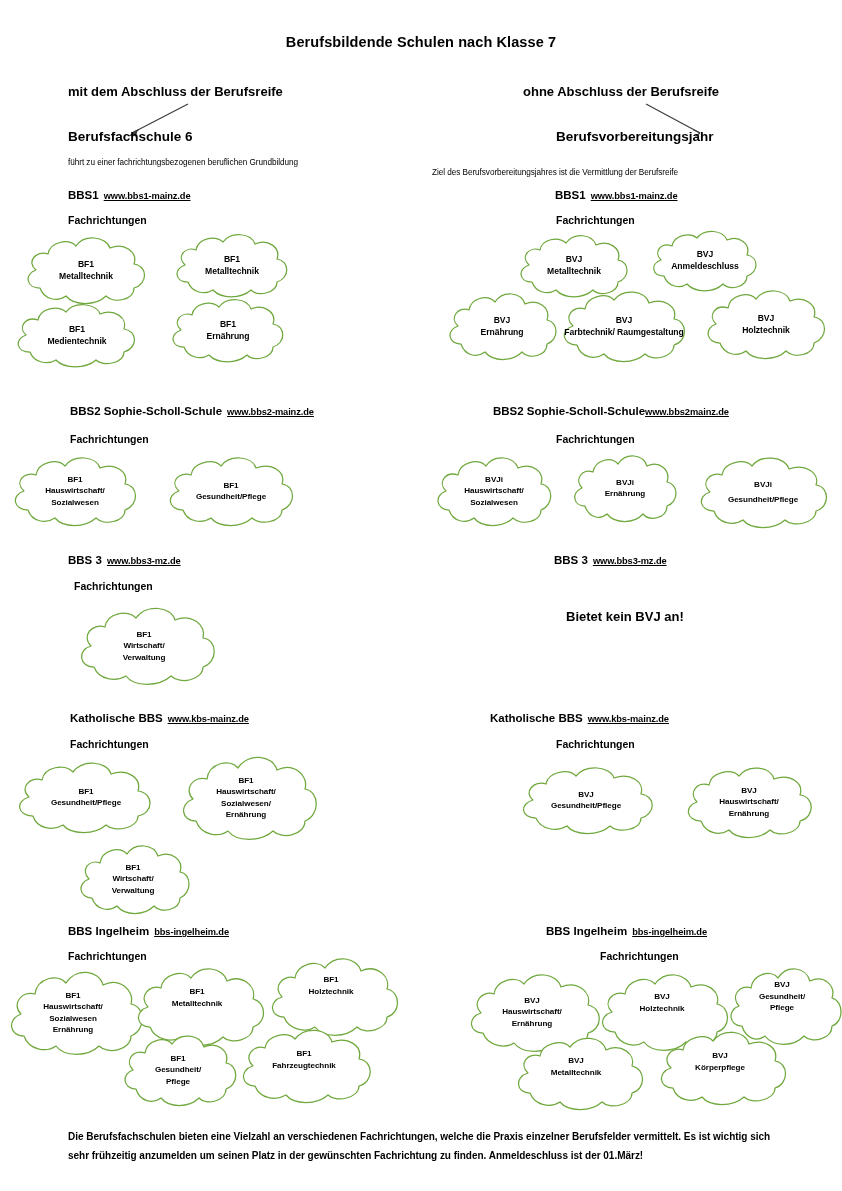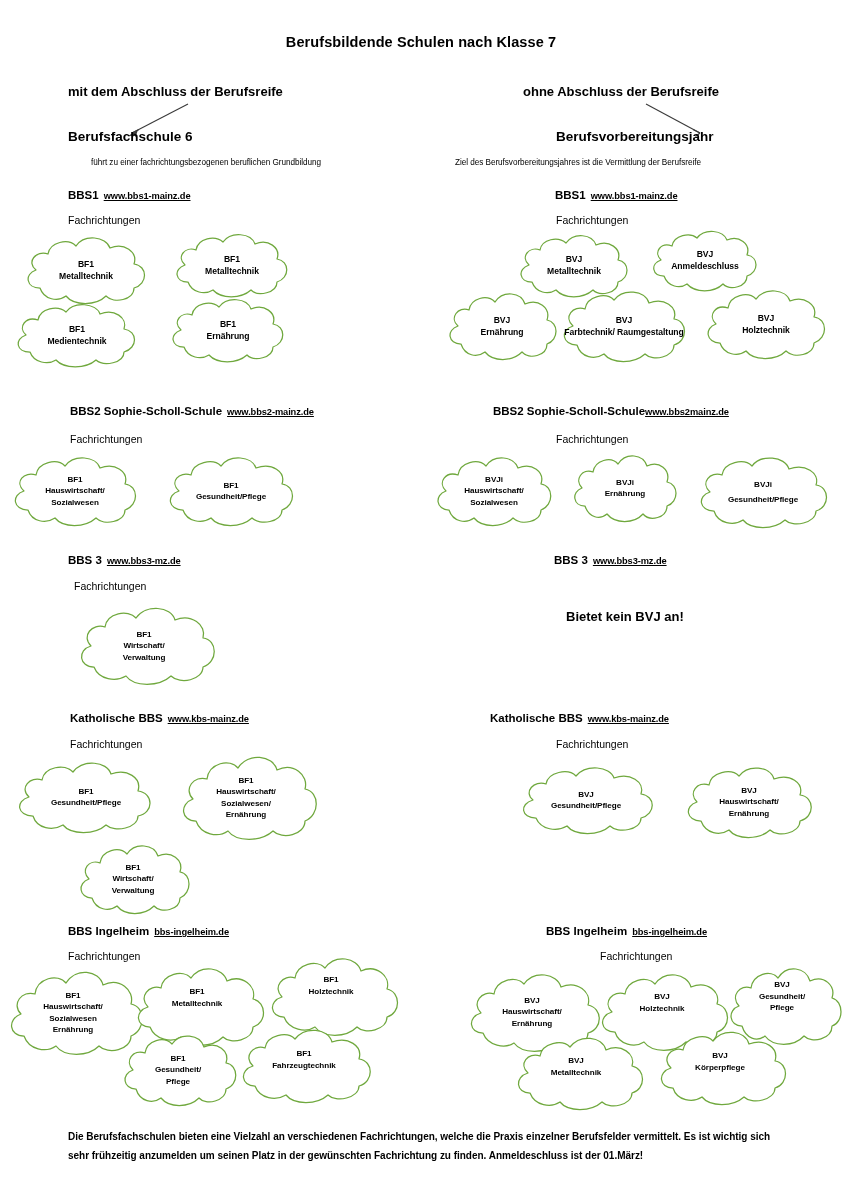--- a/index.html
+++ b/index.html
@@ -11,28 +11,28 @@
   }
   .abs{position:absolute;}
   .page-title{
     top:34px;left:0;width:842px;text-align:center;
     font-size:14.5px;font-weight:bold;letter-spacing:.1px;
   }
 
   
   .col-head{font-size:13px;font-weight:bold;text-align:center;}
   .branch-title{font-size:13.5px;font-weight:bold;}
-  .branch-sub{font-size:8.2px;font-weight:normal;letter-spacing:-.05px;margin-left:23px;}
+  .branch-sub{font-size:8.2px;font-weight:normal;letter-spacing:-.05px;}
   .school-line{font-size:11.5px;font-weight:bold;white-space:nowrap;}
   .school-line .url{
     font-size:9.3px;font-weight:bold;text-decoration:underline;
     margin-left:5px;letter-spacing:-.1px;text-align:right;
   }
   .school-line .url.tight{margin-left:0;}
-  .fach-label{font-size:10.5px;font-weight:normal;}
+  .fach-label{font-size:10.5px;font-weight:bold;}
   .no-bvj{font-size:13px;font-weight:bold;}
   .footer-note{
     font-size:10px;font-weight:bold;line-height:1.85;
     letter-spacing:-.02px;
   }
 
   
   .arrow-svg{position:absolute;overflow:visible;}
 
   
@@ -65,21 +65,21 @@
 
 <div class="abs col-head" style="top:84px;left:523px;">ohne Abschluss der Berufsreife</div>
 
 <svg class="arrow-svg" style="top:100px;left:638px;width:80px;height:40px;" viewBox="0 0 80 40">
   <line x1="8" y1="4" x2="62" y2="33" stroke="#3a3a3a" stroke-width="1.1"></line>
   <line x1="62" y1="33" x2="55" y2="29.5" stroke="#3a3a3a" stroke-width="1.1"></line>
   <line x1="62" y1="33" x2="57.5" y2="36.5" stroke="#3a3a3a" stroke-width="1.1"></line>
 </svg>
 
 <div class="abs branch-title" style="top:129px;left:556px;">Berufsvorbereitungsjahr</div>
-<div class="abs branch-sub" style="top:158px;left:432px;">Ziel des Berufsvorbereitungsjahres ist die Vermittlung der Berufsreife</div>
+<div class="abs branch-sub" style="top:168px;left:432px;">Ziel des Berufsvorbereitungsjahres ist die Vermittlung der Berufsreife</div>
 
 <div class="abs school-line" style="top:189px;left:68px;">
   <span>BBS1</span><span class="url">www.bbs1-mainz.de </span>
 </div>
 <div class="abs fach-label" style="top:214px;left:68px;">Fachrichtungen</div>
 
 <div class="cloud" style="left:18px;top:232px;width:136px;height:76px;">
   <svg viewBox="0 0 136 76" width="136" height="76">
     <path d="M22 56 C8 56 6 42 18 38 C8 30 18 18 30 22 C32 10 50 6 58 14 C66 2 88 4 92 16 C106 10 120 20 116 32 C130 34 130 52 116 56 C116 68 96 72 88 64 C78 74 56 74 48 64 C40 70 26 68 22 56 Z" fill="#ffffff" stroke="#6FA83D" stroke-width="1.25" stroke-linejoin="round"></path>
   </svg>

